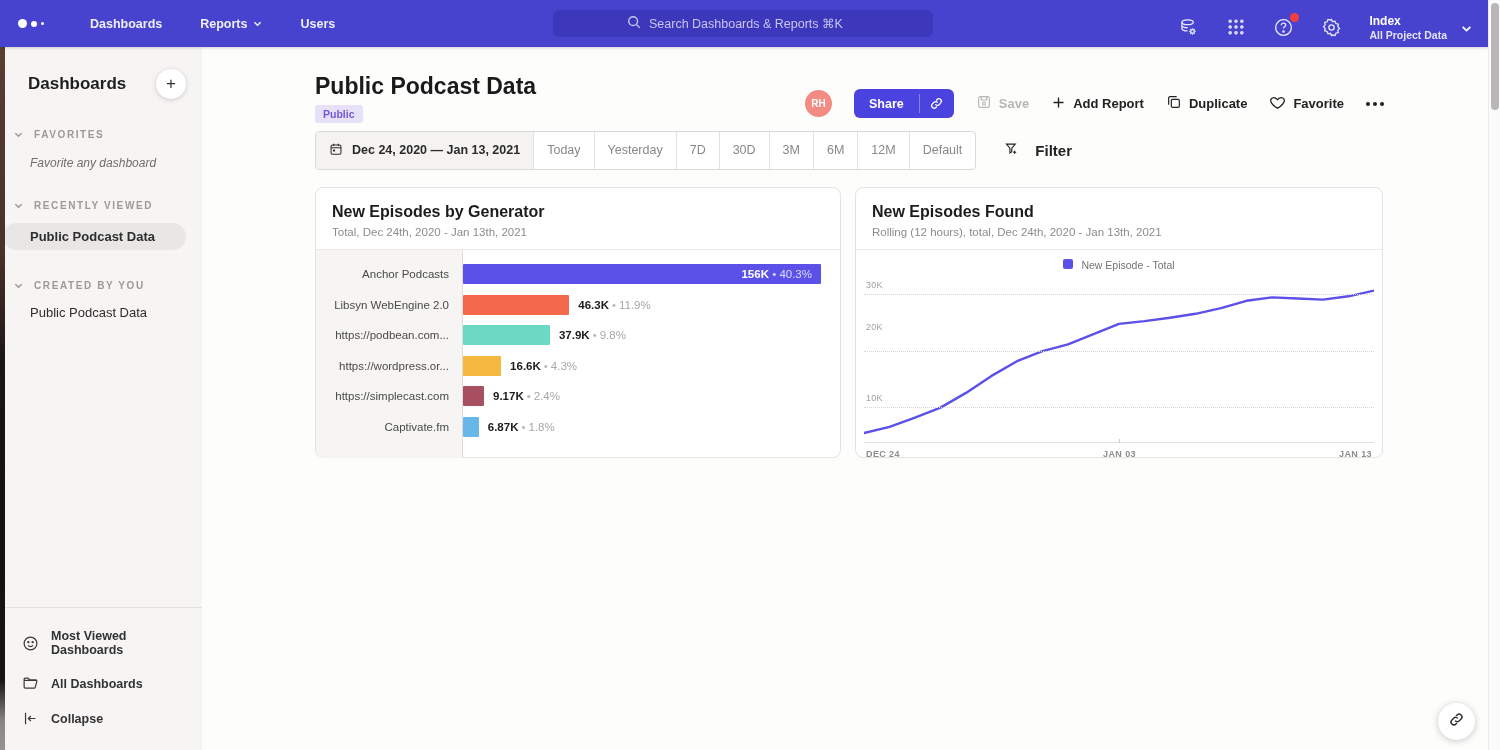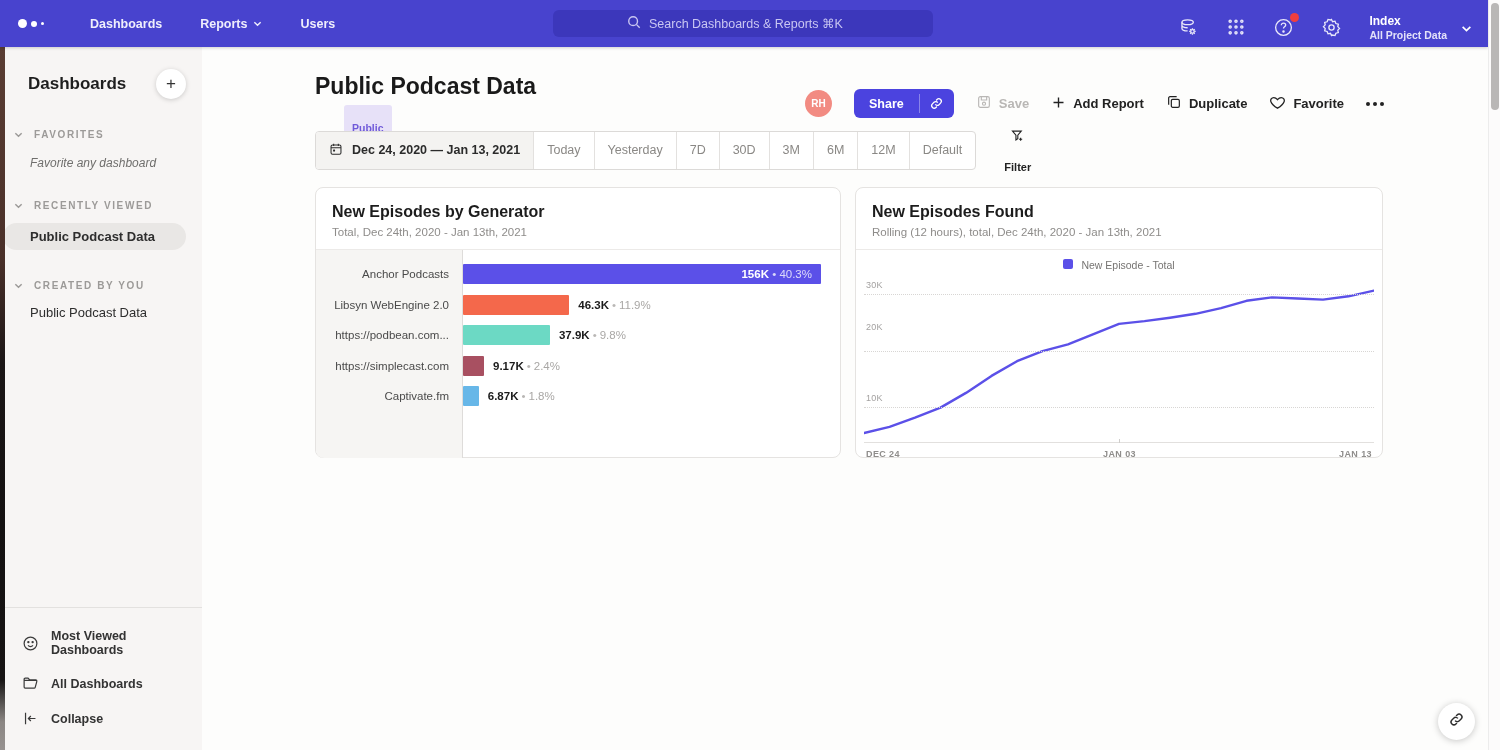--- a/index.html
+++ b/index.html
@@ -45,40 +45,40 @@
   .sb-item.selected { font-weight:700; background:#E9E7E5; margin:12px 16px 0 3px; padding:6px 0 6px 27px; border-radius:14px; }
   .sb-footer { position:absolute; left:5px; right:0; bottom:0; border-top:1px solid #E3E1DF; padding:12px 0 14px 0; background:#F7F5F4; }
   .sb-foot-item { display:flex; align-items:center; gap:12px; padding:9px 0 9px 17px; color:#333; cursor:pointer; }
   .sb-foot-item span { font-size:12.5px; font-weight:700; }
   .sb-foot-item .ficon { color:#3a3a3a; display:flex; }
 
   
   .main { position:absolute; left:202px; top:47px; right:12px; bottom:0; background:#FDFDFC; }
   .page-title { position:absolute; left:113px; top:26px; font-size:23px; font-weight:800; color:#1A1A1A; }
   .badge { position:absolute; left:113px; top:58px; background:#E7E1F8; color:#6F59D9; font-size:10.5px; font-weight:700;
-           padding:17px 8px; border-radius:3px;margin-left:29px; }
+           padding:3px 8px; border-radius:3px; }
   .actions { position:absolute; right:104px; top:42px; display:flex; align-items:center; gap:22px; }
   .avatar { width:27px; height:27px; border-radius:50%; background:#F28B82; color:#fff; font-size:10px; font-weight:800;
             display:flex; align-items:center; justify-content:center; cursor:pointer; }
   .share-btn { display:flex; align-items:stretch; background:#4B43DF; border-radius:6px; overflow:hidden; height:29px; cursor:pointer; }
   .share-main { color:#fff; font-size:12.5px; font-weight:800; padding:0 15px; display:flex; align-items:center; }
   .share-sep { width:1px; background:rgba(255,255,255,.35); margin:5px 0; }
   .share-link { width:34px; display:flex; align-items:center; justify-content:center; color:#fff; }
   .act-btn { display:flex; align-items:center; gap:7px; font-size:13px; font-weight:700; color:#222; cursor:pointer; }
   .act-btn.disabled { color:#B9B7B5; cursor:default; }
   .more-dots { display:flex; gap:3px; cursor:pointer; }
   .more-dots i { width:4px; height:4px; border-radius:50%; background:#222; }
 
   
   .datebar { position:absolute; left:113px; top:89px; display:flex; align-items:center; height:28px; }
   .seg-group { display:flex; height:39px; border:1px solid #DCDAD8; border-radius:4px; overflow:hidden; background:#fff; }
   .seg { display:flex; align-items:center; padding:0 13px; font-size:12.5px; color:#8A8885; border-right:1px solid #E3E1DF; cursor:pointer; white-space:nowrap; }
   .seg:last-child { border-right:none; }
   .seg.range { background:#F4F3F1; color:#2B2B2B; font-weight:800; gap:9px; }
-  .filter-btn { display:flex; align-items:center; gap:16px; margin-left:28px; font-size:11px; font-weight:800; color:#222; cursor:pointer;flex-direction:column; }
+  .filter-btn { display:flex; align-items:center; gap:16px; margin-left:28px; font-size:15px; font-weight:800; color:#222; cursor:pointer; }
 
   
   .card { position:absolute; top:140px; height:271px; background:#fff; border:1px solid #E5E3E1; border-radius:8px; }
   .card1 { left:113px; width:526px; }
   .card2 { left:653px; width:528px; }
   .card-head { padding:15px 16px 11px 16px; border-bottom:1px solid #ECEAE8; }
   .card-title { font-size:16px; font-weight:800; color:#1C1C1C; }
   .card-sub { font-size:11.5px; color:#8E8C8A; margin-top:5px; }
 
   
@@ -363,20 +363,25 @@
             <div class="bar-label">Libsyn WebEngine 2.0</div>
             <div class="bar" style="width: 106.253px; background: rgb(244, 104, 75);"></div>
             <span class="bar-val"><b>46.3K</b><span class="sep">•</span><span class="pct">11.9%</span></span>
           </div>
           <div class="bar-row">
             <div class="bar-label">https://podbean.com...</div>
             <div class="bar" style="width: 86.9756px; background: rgb(108, 217, 196);"></div>
             <span class="bar-val"><b>37.9K</b><span class="sep">•</span><span class="pct">9.8%</span></span>
           </div>
           <div class="bar-row">
+            <div class="bar-label">https://wordpress.or...</div>
+            <div class="bar" style="width: 38.0949px; background: rgb(245, 184, 64);"></div>
+            <span class="bar-val"><b>16.6K</b><span class="sep">•</span><span class="pct">4.3%</span></span>
+          </div>
+          <div class="bar-row">
             <div class="bar-label">https://simplecast.com</div>
             <div class="bar" style="width: 21.044px; background: rgb(168, 80, 97);"></div>
             <span class="bar-val"><b>9.17K</b><span class="sep">•</span><span class="pct">2.4%</span></span>
           </div>
           <div class="bar-row">
             <div class="bar-label">Captivate.fm</div>
             <div class="bar" style="width: 15.7658px; background: rgb(103, 183, 232);"></div>
             <span class="bar-val"><b>6.87K</b><span class="sep">•</span><span class="pct">1.8%</span></span>
           </div>
         </div>

